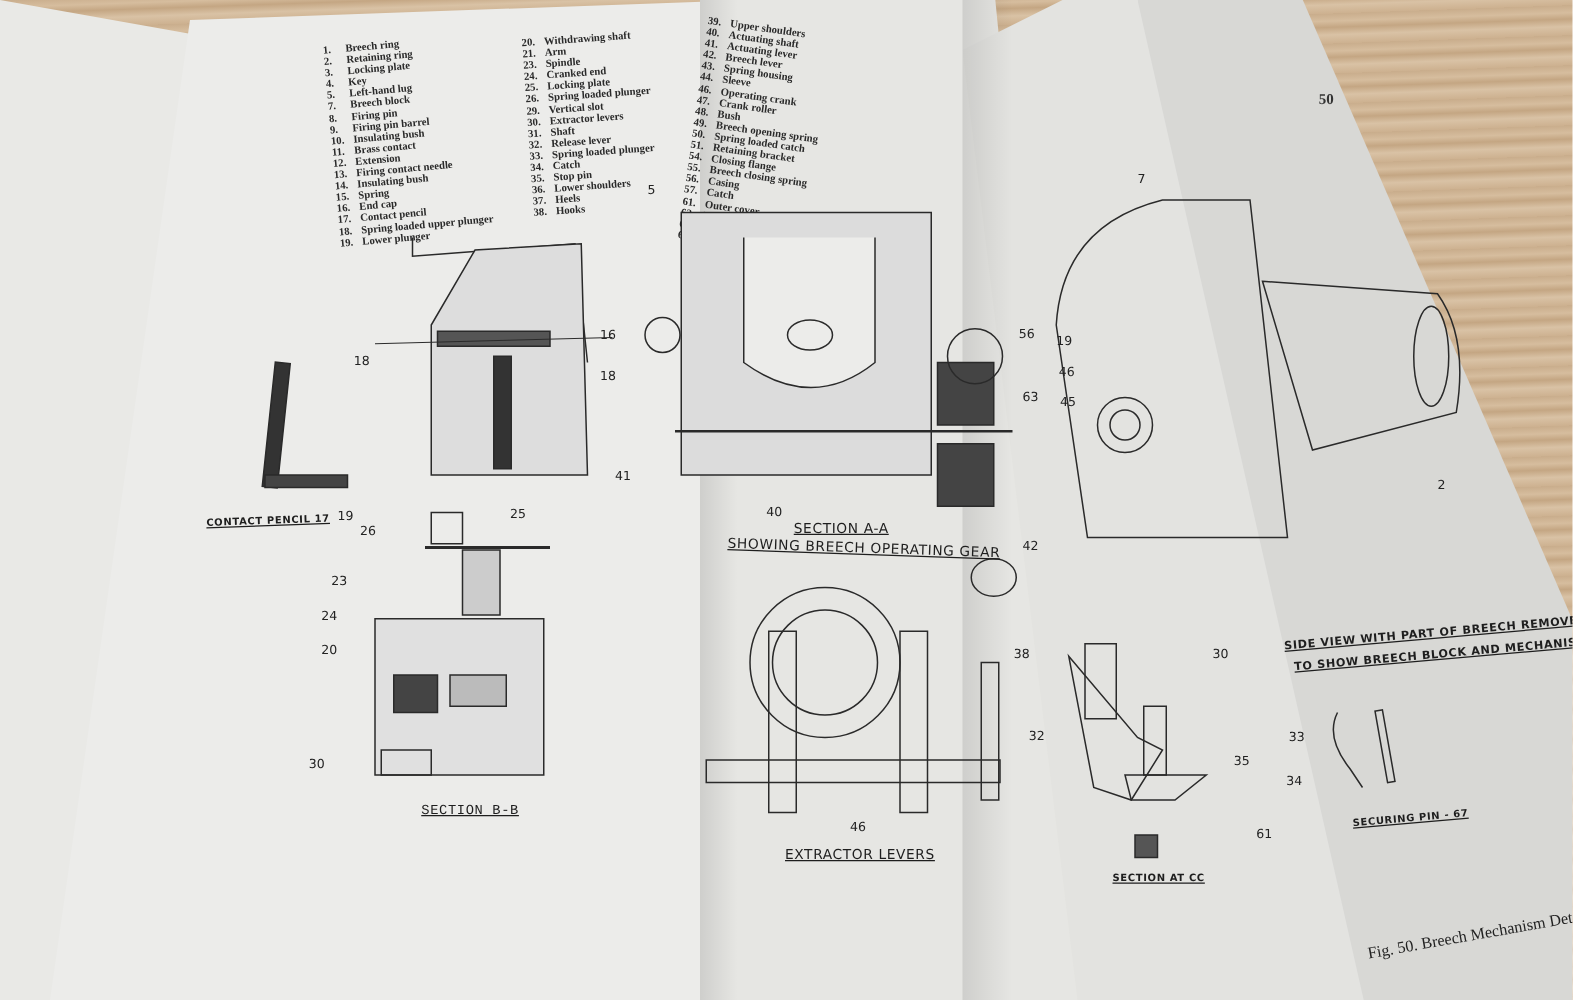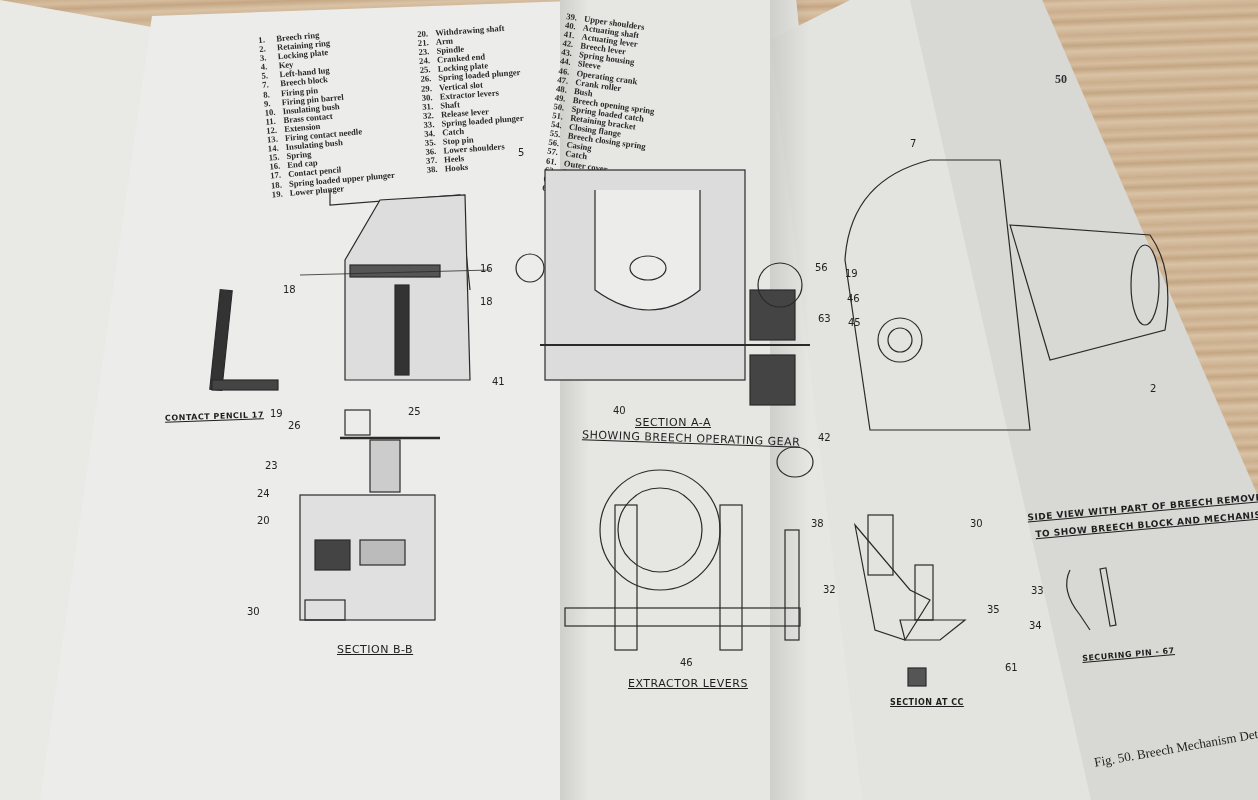--- a/index.html
+++ b/index.html
@@ -176,21 +176,21 @@
     <ellipse cx="1145" cy="285" rx="14" ry="40"></ellipse>
   </g>
 
   <g>
     <path d="M1070,570 Q1060,590 1080,615 L1090,630"></path>
     <rect x="1105" y="568" width="6" height="58" transform="rotate(-10 1108 597)"></rect>
   </g>
 </svg>
 
 <div class="caption small-cap" style="left:165px;top:412px;transform:rotate(-2deg);">CONTACT PENCIL 17</div>
-<div class="caption" style="left:337px;top:643px;">SECTION B-B</div>
+<div class="caption" style="left:337px;top:643px;font-family:Liberation Mono, monospace;">SECTION B-B</div>
 <div class="caption" style="left:635px;top:416px;">SECTION A-A</div>
 <div class="caption" style="left:582px;top:432px;transform:rotate(2deg);">SHOWING BREECH OPERATING GEAR</div>
 <div class="caption" style="left:628px;top:677px;">EXTRACTOR LEVERS</div>
 <div class="caption small-cap" style="left:890px;top:698px;">SECTION AT CC</div>
 <div class="caption small-cap" style="left:1027px;top:502px;transform:rotate(-5deg);font-size:9px;">SIDE VIEW WITH PART OF BREECH REMOVED</div>
 <div class="caption small-cap" style="left:1035px;top:519px;transform:rotate(-5deg);font-size:9px;">TO SHOW BREECH BLOCK AND MECHANISM</div>
 <div class="caption small-cap" style="left:1082px;top:650px;transform:rotate(-5deg);">SECURING PIN - 67</div>
 
 <span class="lbl" style="left:283px;top:284px;">18</span>
 <span class="lbl" style="left:270px;top:408px;">19</span>

